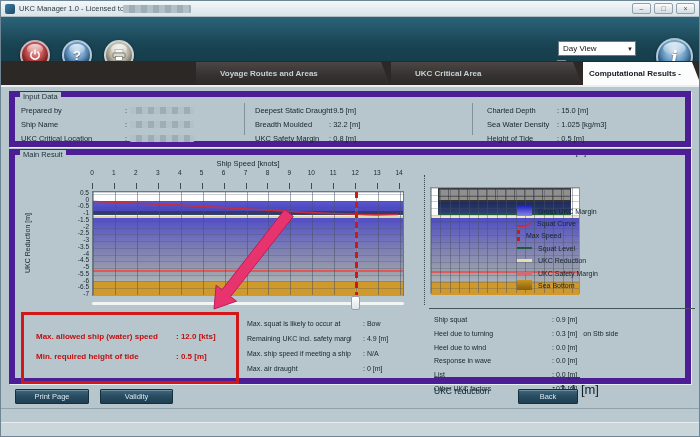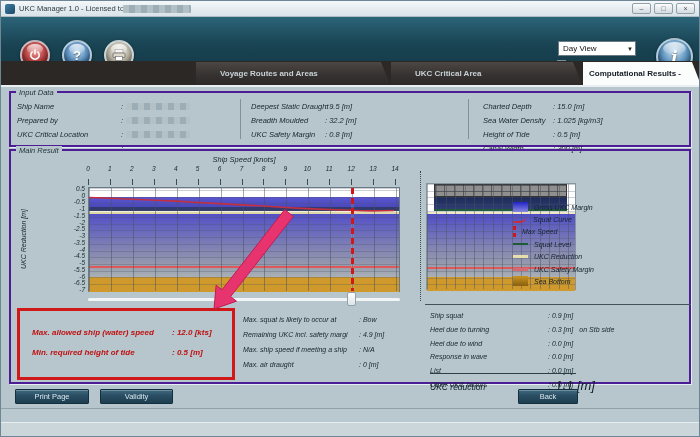--- a/index.html
+++ b/index.html
@@ -32,21 +32,21 @@
   .skip .lab{font-size:7.5px;color:#eaf2f6;}
 
   
   .tabbar{position:absolute;left:0;top:60px;width:100%;height:24px;background:#2c2826;}
   .tab{position:absolute;top:1px;height:23px;background:linear-gradient(#4c4744,#353130 60%,#2e2a28);color:#c6d0d5;font-size:8px;font-weight:bold;line-height:23px;padding-left:24px;clip-path:polygon(0 0,calc(100% - 9px) 0,100% 100%,0 100%);cursor:pointer;}
   .tab.active{background:#fbfcfc;color:#131c24;padding-left:6px;}
   .underline{position:absolute;left:0;top:84px;width:100%;height:2px;background:#e9eff2;}
 
   
   .content{position:absolute;left:0;top:86px;width:100%;height:321px;background:#b6c6cc;}
-  .grp{position:absolute;border:2px solid #4c1d95;box-shadow:1px 1px 0 #e4edf0;margin:0;padding:4px;font-style:italic;}
+  .grp{position:absolute;border:6px solid #4c1d95;box-shadow:1px 1px 0 #e4edf0;margin:0;padding:4px;}
   .grp-label{position:absolute;top:-5px;left:5px;background:#b6c6cc;padding:0 3px;font-size:7.5px;color:#1f2f38;}
   .input-grp{left:8px;top:4px;width:682px;height:56px;}
   .main-grp{left:8px;top:62px;width:682px;height:235px;}
   .vdiv{position:absolute;top:6px;bottom:6px;width:1px;background:#7e929b;}
   .col{position:absolute;top:5px;}
   .ir{line-height:11px;white-space:nowrap;}
   .ir .lbl{display:inline-block;font-size:7.5px;color:#15252d;}
   .ir .val{font-size:7.5px;color:#15252d;}
   #col1 .lbl{width:104px;}
   #col2 .lbl{width:74px;}
@@ -156,22 +156,22 @@
       <div class="tab" style="left: 390px; width: 191px;">UKC Critical Area</div>
       <div class="tab active" style="left: 582px; width: 118px;">Computational Results - Canal</div>
     </div>
   <div class="underline"></div>
 
   <div class="content">
 
     <fieldset class="grp input-grp">
       <span class="grp-label">Input Data</span>
       <div class="col" id="col1" style="left:6px">
+          <div class="ir"><span class="lbl">Prepared by</span><span class="val">:</span><span class="redact"></span></div>
           <div class="ir"><span class="lbl">Ship Name</span><span class="val">:</span><span class="redact"></span></div>
-          <div class="ir"><span class="lbl">Prepared by</span><span class="val">:</span><span class="redact"></span></div>
           <div class="ir"><span class="lbl">UKC Critical Location</span><span class="val">:</span><span class="redact"></span></div>
           <div class="ir"><span class="lbl">ETA</span><span class="val">:</span></div>
         </div>
       <div class="vdiv" style="left:229px"></div>
       <div class="col" id="col2" style="left:240px">
           <div class="ir"><span class="lbl">Deepest Static Draught</span><span class="val">: 9.5 [m]</span></div>
           <div class="ir"><span class="lbl">Breadth Moulded</span><span class="val">: 32.2 [m]</span></div>
           <div class="ir"><span class="lbl">UKC Safety Margin</span><span class="val">: 0.8 [m]</span></div>
         </div>
       <div class="vdiv" style="left:457px"></div>

